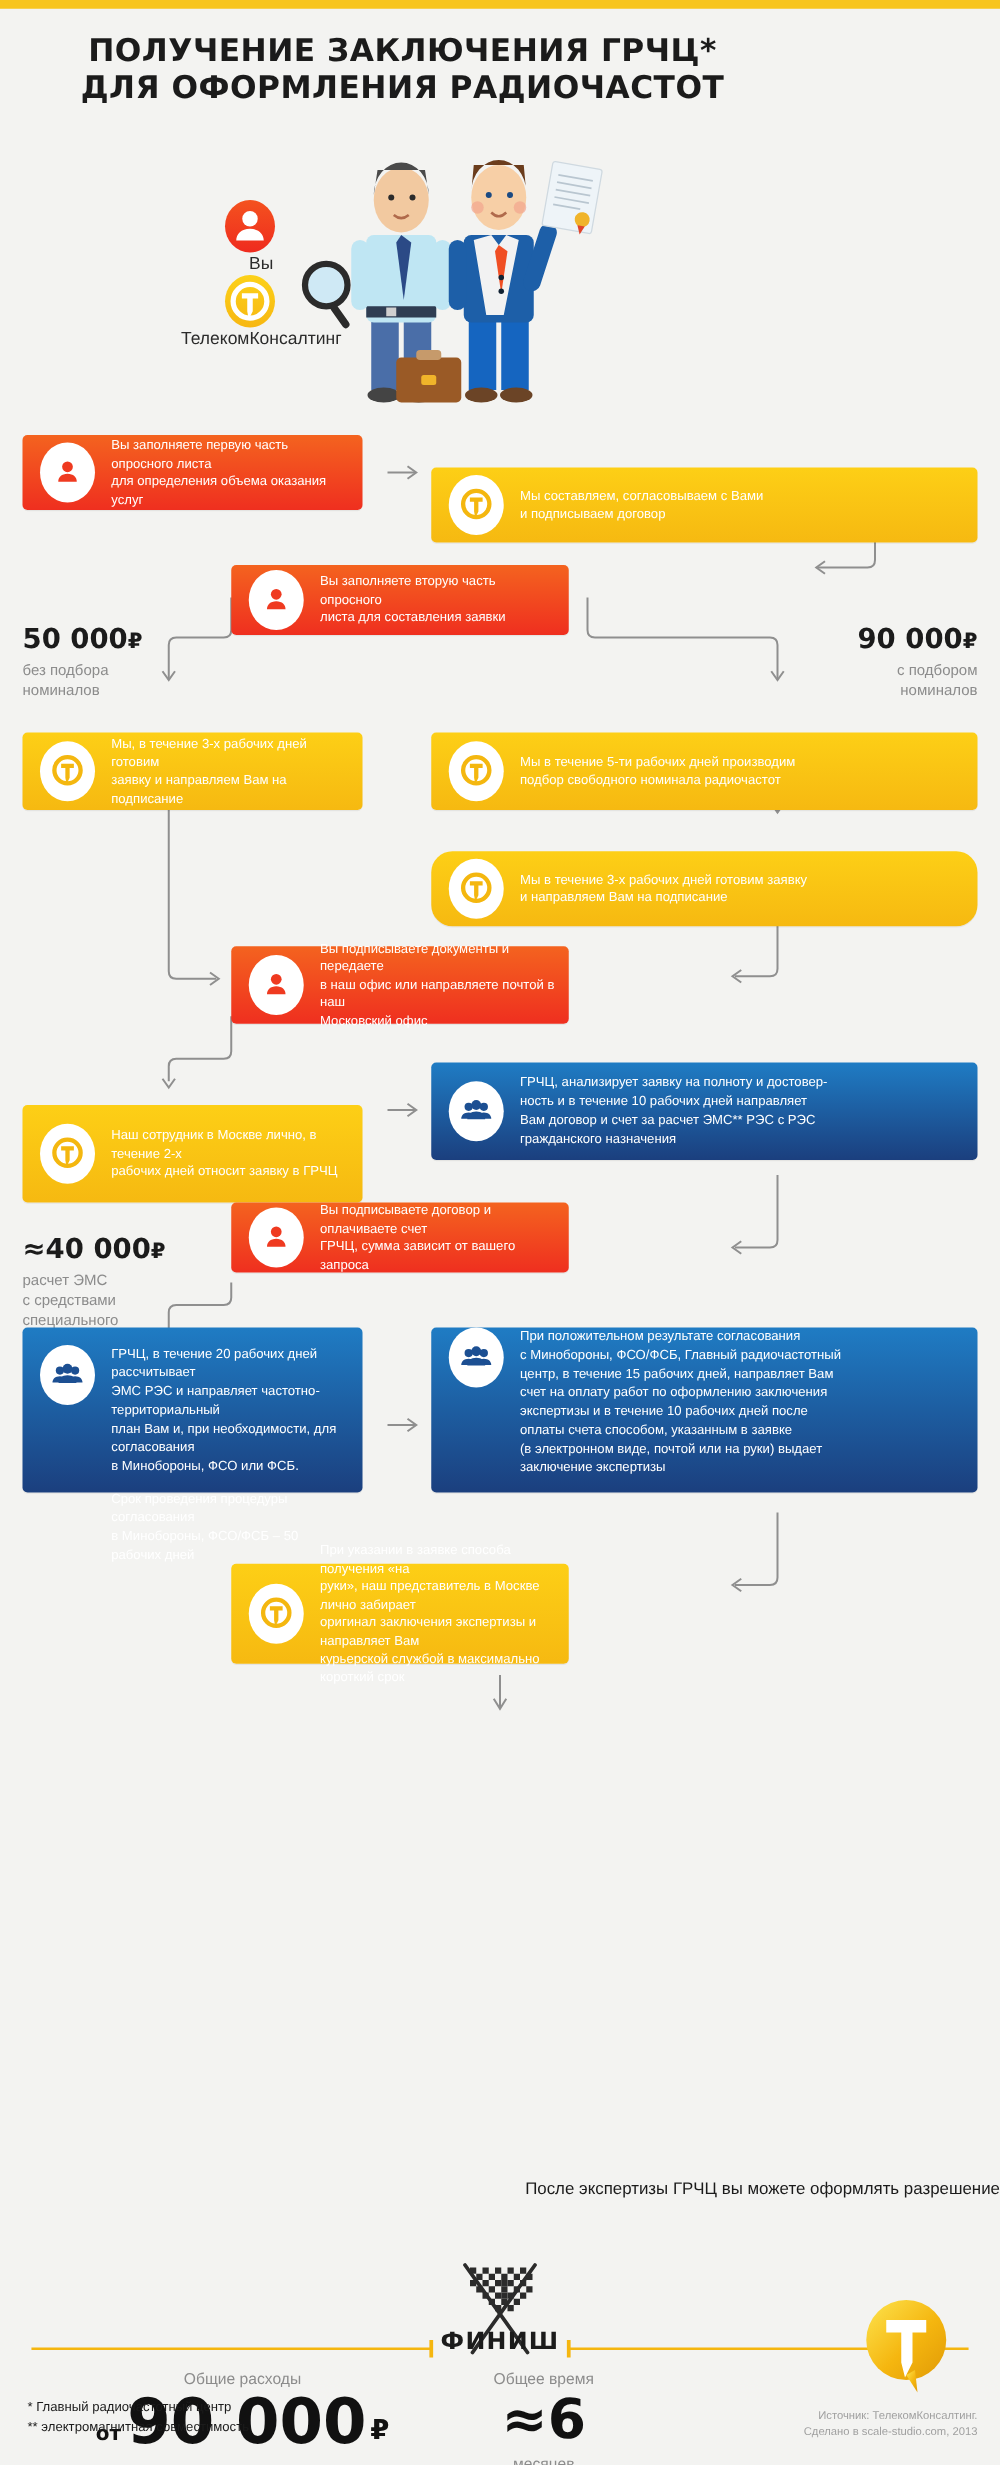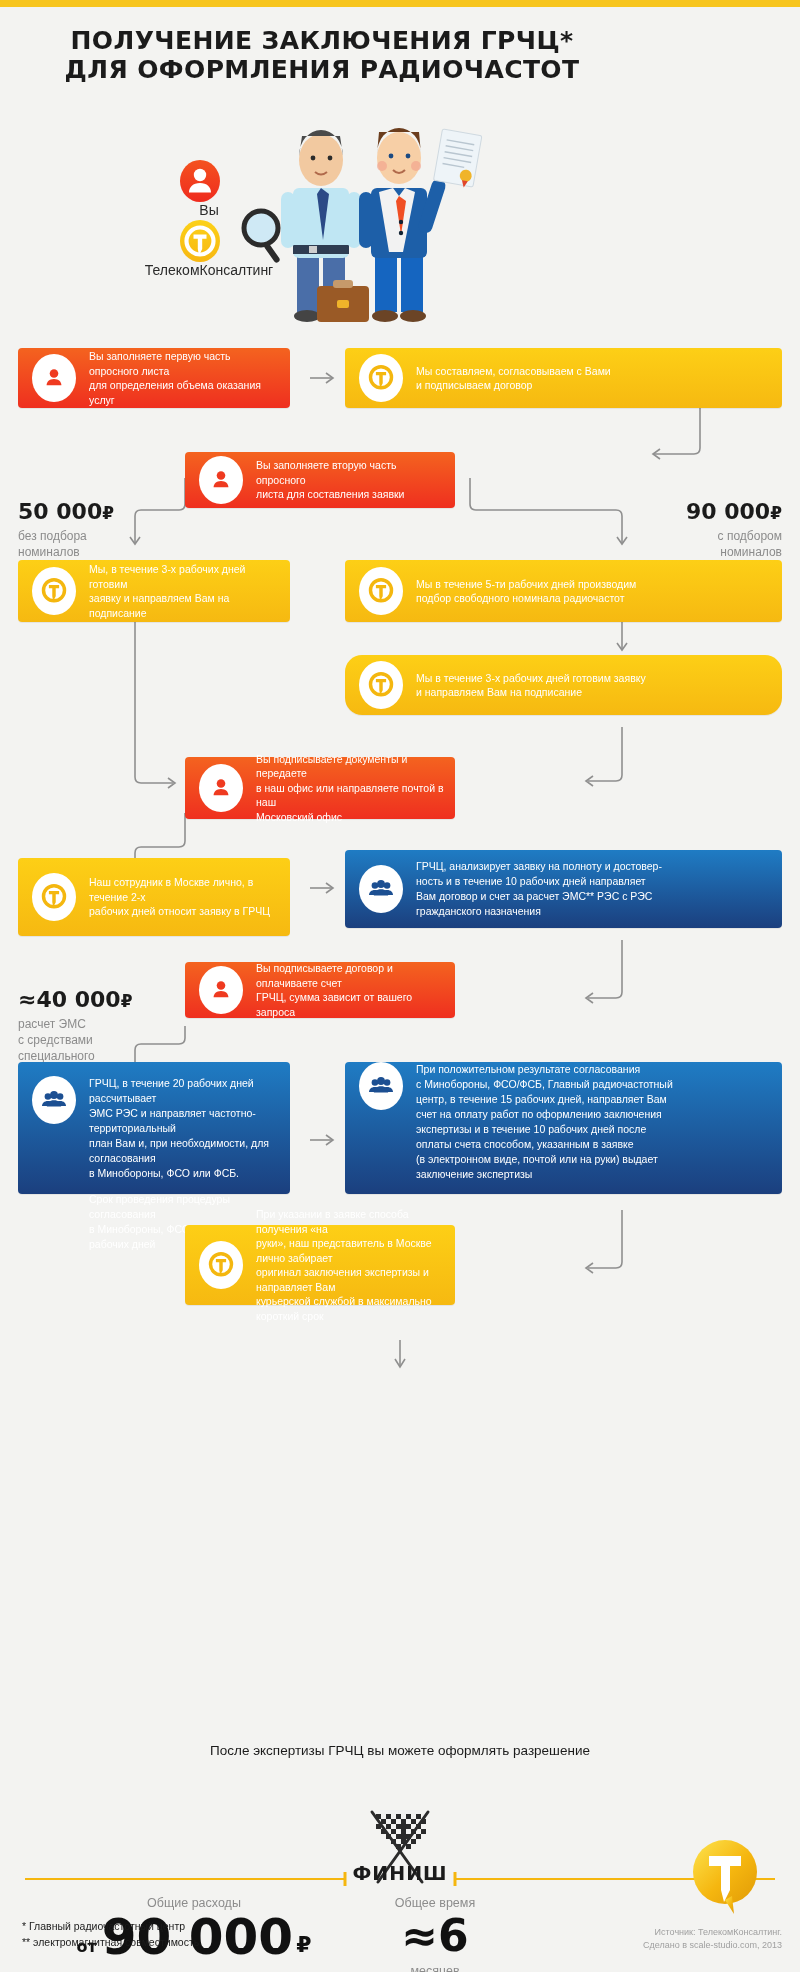--- a/index.html
+++ b/index.html
@@ -64,21 +64,21 @@
   
   .box {
     position: absolute;
     border-radius: 4px;
     display: flex;
     align-items: center;
     padding-left: 14px;
     box-shadow: 0 1px 0 rgba(0,0,0,.06);
   }
   .box.red    { background: linear-gradient(180deg,#f4631f 0%, #ef2f1f 100%); }
-  .box.yellow { background: linear-gradient(180deg,#fdcf16 0%, #f6b911 100%); }
+  .box.yellow { background: linear-gradient(180deg,#fdcf16 0%, #f6b911 100%); margin-top: 26px; }
   .box.blue   { background: linear-gradient(180deg,#1f7cc4 0%, #1b3f7e 100%); }
 
   .box-icon {
     flex: 0 0 44px;
     width: 44px; height: 48px;
     background: #ffffff;
     border-radius: 50%;
     display: flex; align-items: center; justify-content: center;
     margin-right: 13px;
   }
@@ -111,21 +111,21 @@
   .conn { position: absolute; }
   .conn svg { display: block; overflow: visible; }
 
   
   .closing {
     position: absolute; left: 0; top: 1740px; width: 800px;
     text-align: center;
     font-family: "Liberation Sans", sans-serif;
     font-size: 13.5px; line-height: 22px; color: #1b1b1b;
   }
-  .closing span { display: block; }
+  .closing span { display: block; text-align: right; }
 
   .flags { position: absolute; left: 350px; top: 1800px; width: 100px; height: 90px; }
 
   .finish-rule { position: absolute; left: 25px; top: 1870px; width: 750px; height: 18px; }
   .finish-word {
     position: absolute; left: 0; top: 1862px; width: 800px; text-align: center;
     font-family: "DejaVu Sans", sans-serif; font-weight: bold; font-size: 19px;
     letter-spacing: 1px; color: #1b1b1b;
   }
 

